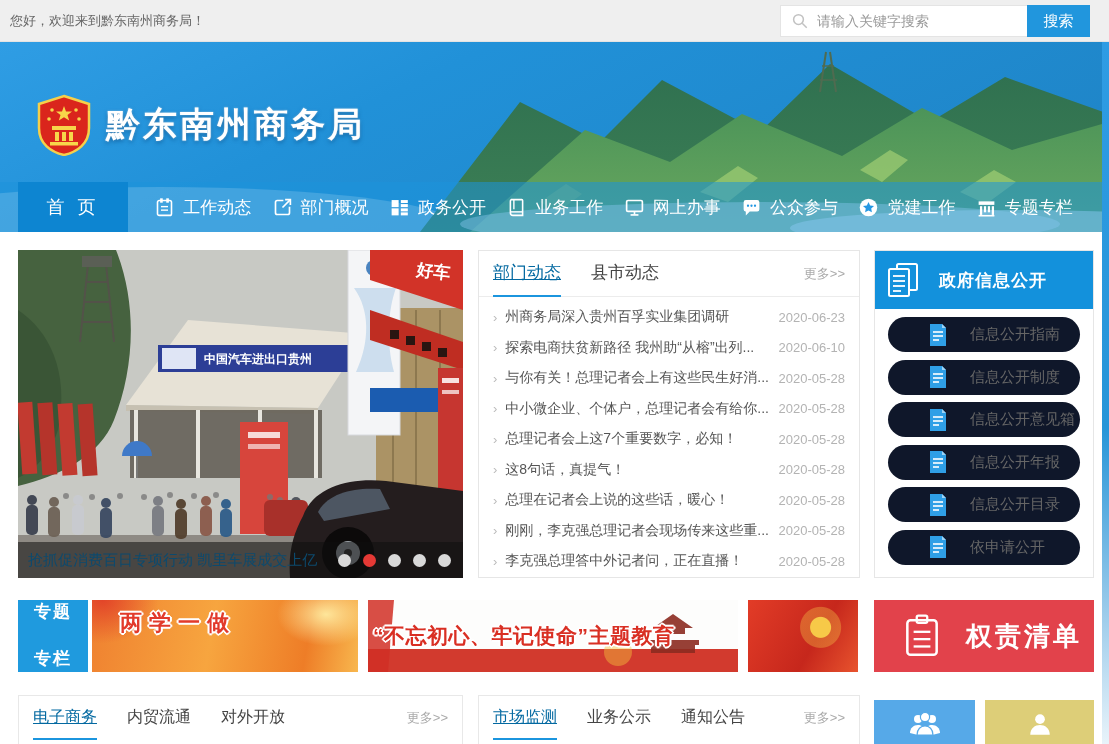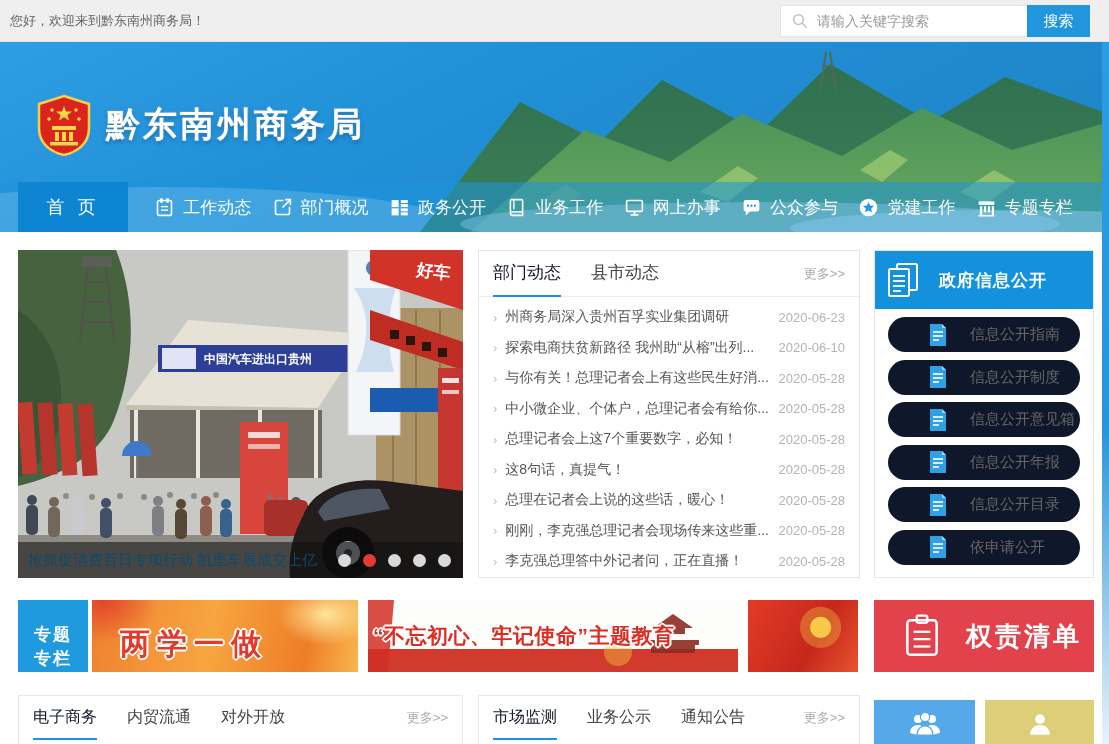--- a/index.html
+++ b/index.html
@@ -34,43 +34,43 @@
   .caption-bar { position:absolute; left:0; bottom:0; width:100%; height:36px; background:rgba(15,15,15,.55); display:flex; align-items:center; padding:0 10px; }
   .caption { color:#0c4a6e; font-size:15px; flex:1; white-space:nowrap; overflow:hidden; }
   .dots { display:flex; gap:12px; margin-right:2px; }
   .dot { width:13px; height:13px; border-radius:50%; background:#d9d9d9; cursor:pointer; }
   .dot.active { background:#e53935; }
 
   .panel { position:absolute; background:#fff; border:1px solid #e6e6e6; }
   .news-panel { left:478px; top:250px; width:382px; height:328px; }
   .tabs { display:flex; align-items:center; height:46px; border-bottom:1px solid #ececec; padding:0 14px; }
   .tab { font-size:17px; color:#444; margin-right:30px; line-height:44px; height:46px; border-bottom:2px solid transparent; cursor:pointer; white-space:nowrap; }
-  .tab.active { color:#0f172a; border-bottom-color:#1b95de; }
+  .tab.active { color:#0369a1; border-bottom-color:#1b95de;text-decoration:underline; }
   .more { margin-left:auto; color:#aaa; font-size:13px; cursor:pointer; white-space:nowrap; }
   .news-list { list-style:none; padding:5px 14px 0 14px; }
   .news-list li { display:flex; align-items:center; height:30.5px; cursor:pointer; }
   .arrow { color:#bbb; font-size:13px; margin-right:8px; }
   .news-title { flex:1; font-size:14px; color:#555; white-space:nowrap; overflow:hidden; }
   .news-date { color:#b3b3b3; font-size:13px; margin-left:10px; }
 
   .info-panel { left:874px; top:250px; width:220px; height:328px; }
   .info-head { height:58px; background:#1391dc; display:flex; align-items:center; padding-left:12px; gap:20px; }
   .info-head .title { color:#fff; font-size:17px; font-weight:bold; letter-spacing:1px; }
   .pills { padding-top:8px; }
   .pill { display:flex; align-items:center; height:35px; background:#0f172a; border-radius:18px; margin:0 13px 7.5px 13px; padding-left:40px; gap:22px; cursor:pointer; }
   .pill .label { color:#666; font-size:15px; white-space:nowrap; }
 
   
-  .sp-label { position:absolute; left:18px; top:600px; width:70px; height:72px; background:#1f9ade; color:#fff; font-size:17px; font-weight:bold; display:flex; flex-direction:column; align-items:center; justify-content:flex-end; line-height:1.45; letter-spacing:2px; cursor:pointer; }
+  .sp-label { position:absolute; left:18px; top:600px; width:70px; height:72px; background:#1f9ade; color:#fff; font-size:17px; font-weight:bold; display:flex; flex-direction:column; align-items:center; justify-content:space-between; line-height:1.45; letter-spacing:2px; cursor:pointer; }
   .banner { position:absolute; top:600px; height:72px; overflow:hidden; cursor:pointer; }
   .banner1 { left:92px; width:266px;
     background: radial-gradient(70px 45px at 88% 20%, rgba(255,235,160,.95), rgba(255,235,160,0) 70%),
                 radial-gradient(90px 70px at 4% 0%, rgba(225,62,40,.9), rgba(225,62,40,0) 62%),
                 linear-gradient(100deg,#ef8130,#f7a53f 45%,#ee7d27 80%,#f8b74e); }
-  .banner1 .btxt { position:absolute; left:28px; top:24px; font-size:30px; font-weight:bold; color:#e23a2b; letter-spacing:7px;
+  .banner1 .btxt { position:absolute; left:28px; top:8px; font-size:22px; font-weight:bold; color:#e23a2b; letter-spacing:7px;
     text-shadow:-2px 0 #fff,2px 0 #fff,0 -2px #fff,0 2px #fff,-1px -1px #fff,1px 1px #fff,1px -1px #fff,-1px 1px #fff; }
   .banner2 { left:368px; width:370px; background:linear-gradient(180deg,#fdfdfc 0 68%,#d23a2e 68% 100%); }
   .banner2 svg { position:absolute; top:0; left:0; }
   .banner2 .btxt { position:absolute; left:5px; top:22px; width:360px; font-size:21px; font-weight:bold; color:#d92f23; letter-spacing:0.5px; white-space:nowrap;
     text-shadow:-2px 0 #fff,2px 0 #fff,0 -2px #fff,0 2px #fff,-1px -1px #fff,1px 1px #fff,1px -1px #fff,-1px 1px #fff; }
   .banner3 { left:748px; width:110px;
     background: radial-gradient(circle at 66% 38%, #f7c948 0 10px, rgba(247,201,72,.35) 11px 20px, rgba(247,201,72,0) 21px),
                 linear-gradient(120deg,#e23c27,#c6271c 60%,#e8542e); }
   .duty-btn { position:absolute; left:874px; top:600px; width:220px; height:72px; background:#e2424b; display:flex; align-items:center; padding-left:30px; gap:26px; cursor:pointer; }
   .duty-btn .label { color:#ffffff; font-size:26px; font-weight:bold; letter-spacing:3px; }

